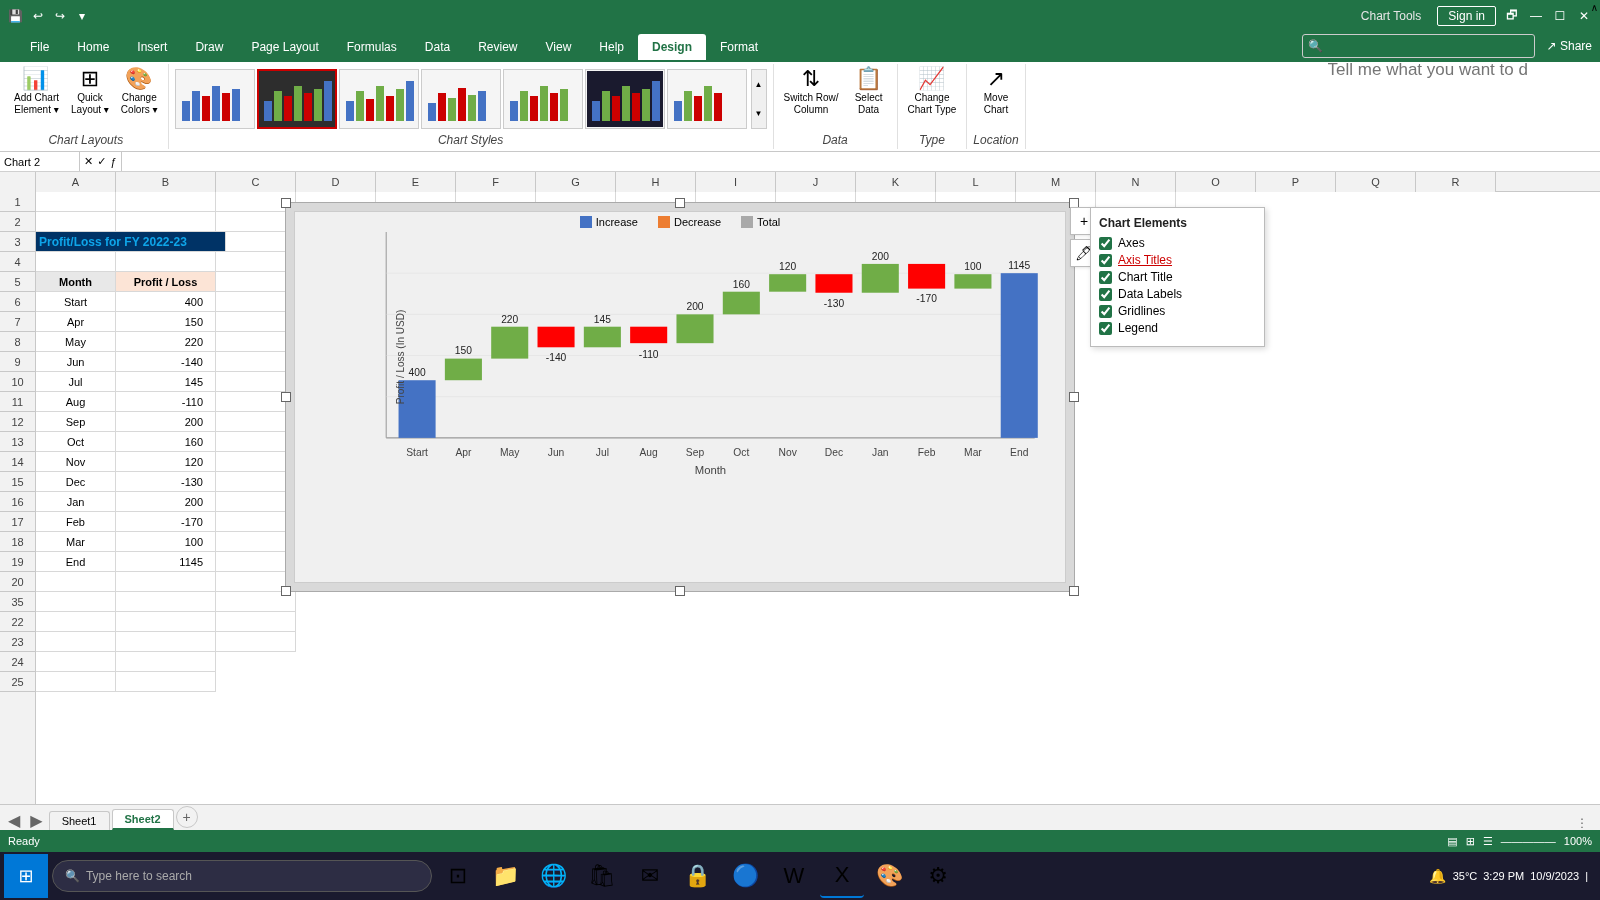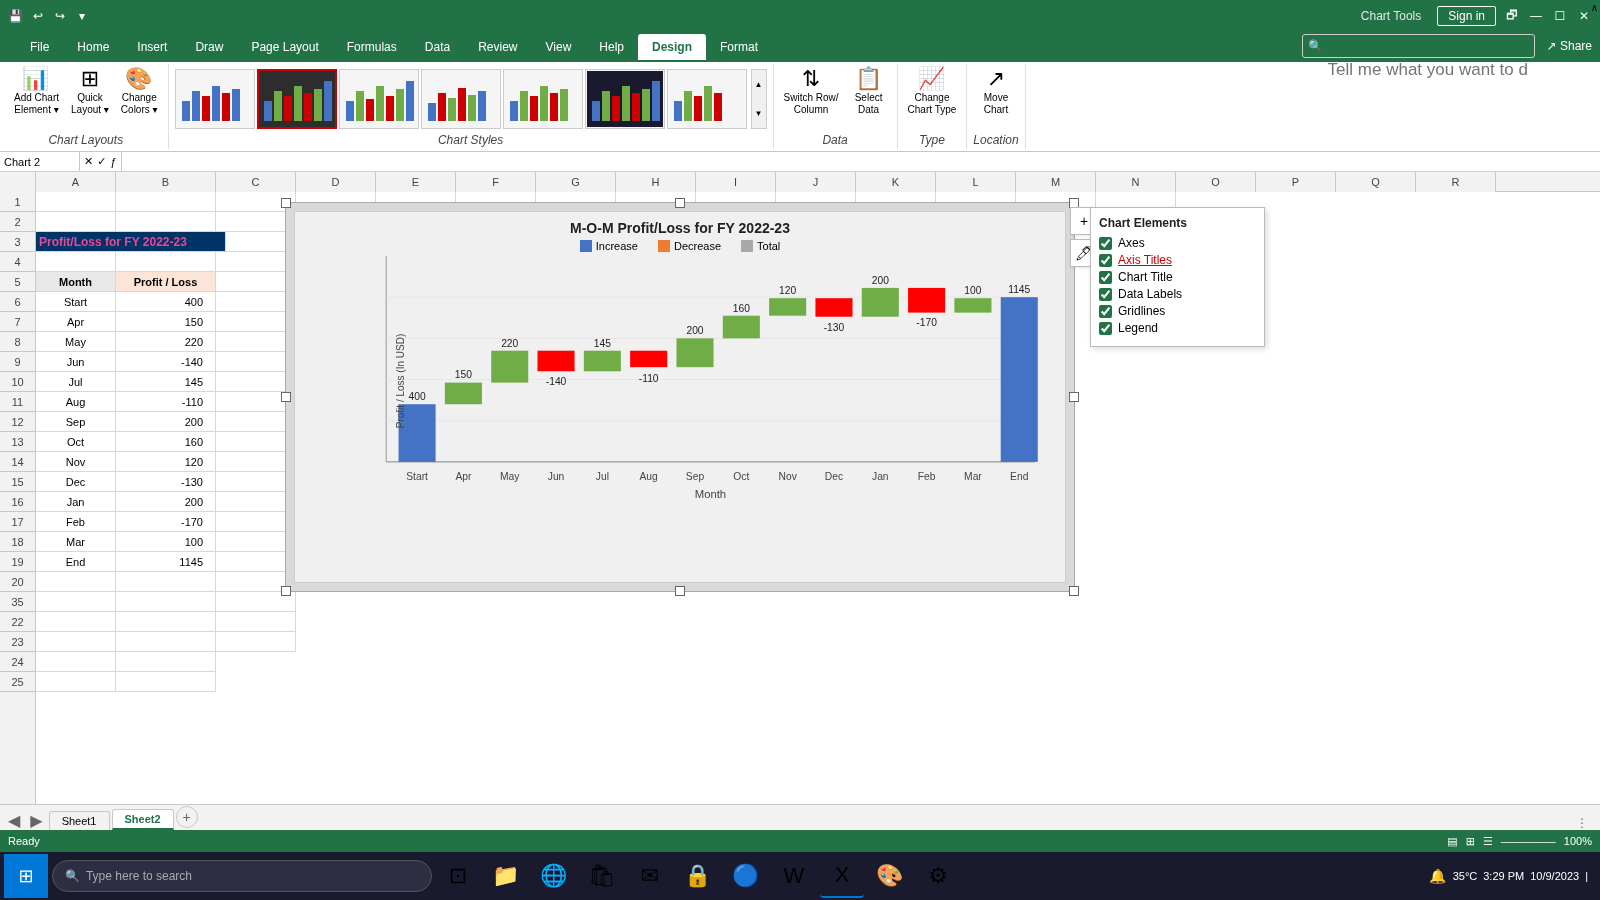--- a/index.html
+++ b/index.html
@@ -225,21 +225,21 @@
       align-items: center;
       overflow: hidden;
       white-space: nowrap;
       flex-shrink: 0;
       background: white;
     }
     .cell.center { justify-content: center; }
     .cell.right { justify-content: flex-end; }
     .cell.bold { font-weight: bold; }
     .cell.header-cell { background: #e8e8e8; font-weight: bold; justify-content: center; }
-    .cell.title-cell { background: #003366; color: #ec4899; font-weight: bold; font-size: 12px; }
+    .cell.title-cell { background: #003366; color: #0ea5e9; font-weight: bold; font-size: 12px; }
 
     
     #chart-overlay {
       position: absolute;
       top: 10px;
       left: 285px;
       width: 790px;
       height: 390px;
       background: #d9d9d9;
       border: 1px solid #aaa;
@@ -903,21 +903,20 @@
       <div class="chart-handle" style="top:-5px;left:-5px;"></div>
       <div class="chart-handle" style="top:-5px;left:50%;transform:translateX(-50%);"></div>
       <div class="chart-handle" style="top:-5px;right:-5px;"></div>
       <div class="chart-handle" style="top:50%;left:-5px;transform:translateY(-50%);"></div>
       <div class="chart-handle" style="top:50%;right:-5px;transform:translateY(-50%);"></div>
       <div class="chart-handle" style="bottom:-5px;left:-5px;"></div>
       <div class="chart-handle" style="bottom:-5px;left:50%;transform:translateX(-50%);"></div>
       <div class="chart-handle" style="bottom:-5px;right:-5px;"></div>
 
       <div id="chart-inner">
-        <div id="chart-title-text">M-O-M Profit/Loss for FY 2022-23</div>
         <div id="chart-legend">
           <div class="legend-item">
             <div class="legend-dot" style="background:#4472C4;"></div>
             <span>Increase</span>
           </div>
           <div class="legend-item">
             <div class="legend-dot" style="background:#ED7D31;"></div>
             <span>Decrease</span>
           </div>
           <div class="legend-item">

